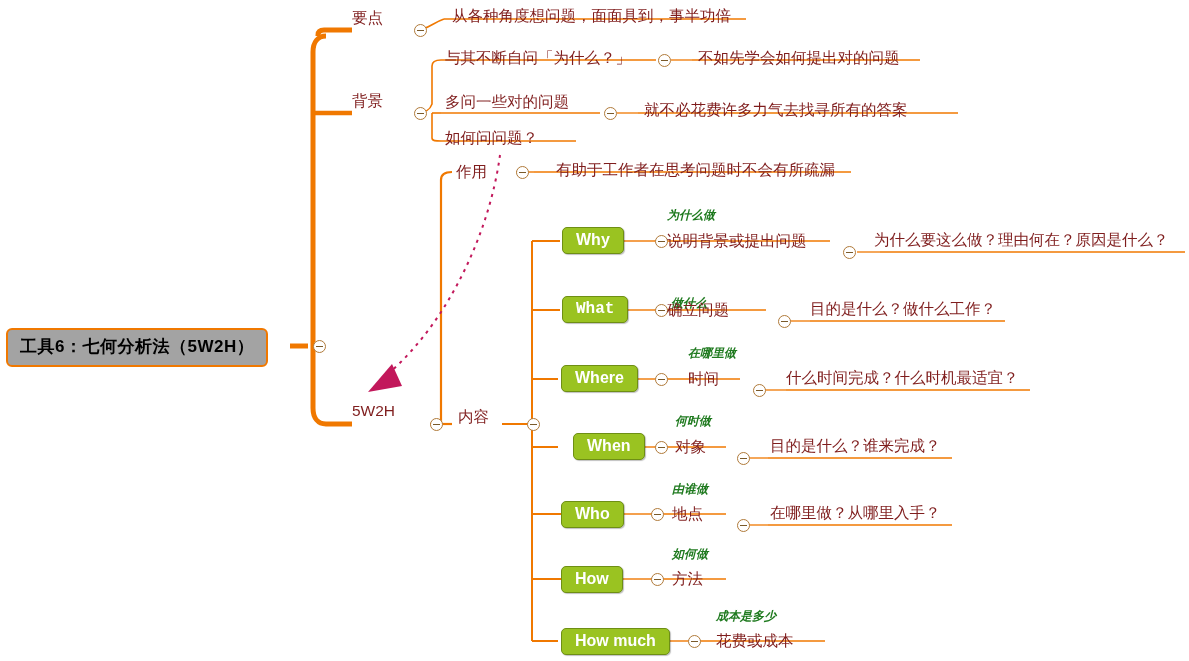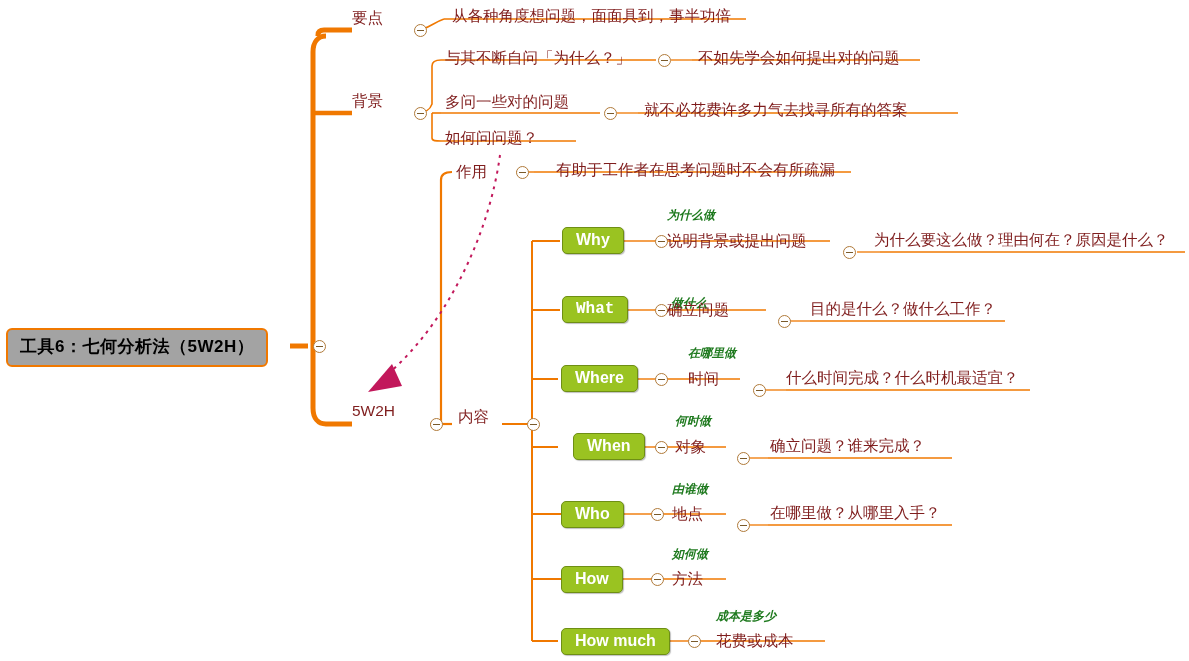--- a/index.html
+++ b/index.html
@@ -278,21 +278,21 @@
   </div>
   <div class="node italic-green" style="left:675px; top:413px;">
     <span>何时做</span>
   </div>
   <div class="toggle" style="left:655px; top:441px;"></div>
   <div class="node plain cn" style="left:675px; top:437px;">
     <span>对象</span>
   </div>
   <div class="toggle" style="left:737px; top:452px;"></div>
   <div class="node plain cn" style="left:770px; top:436px;">
-    <span>确立问题？谁来完成？</span>
+    <span>目的是什么？谁来完成？</span>
   </div>
 
   <div class="node pill" style="left:561px; top:501px;">
     <span>Who</span>
   </div>
   <div class="node italic-green" style="left:672px; top:481px;text-align:right;">
     <span>由谁做</span>
   </div>
   <div class="toggle" style="left:651px; top:508px;"></div>
   <div class="node plain cn" style="left:672px; top:504px;">

